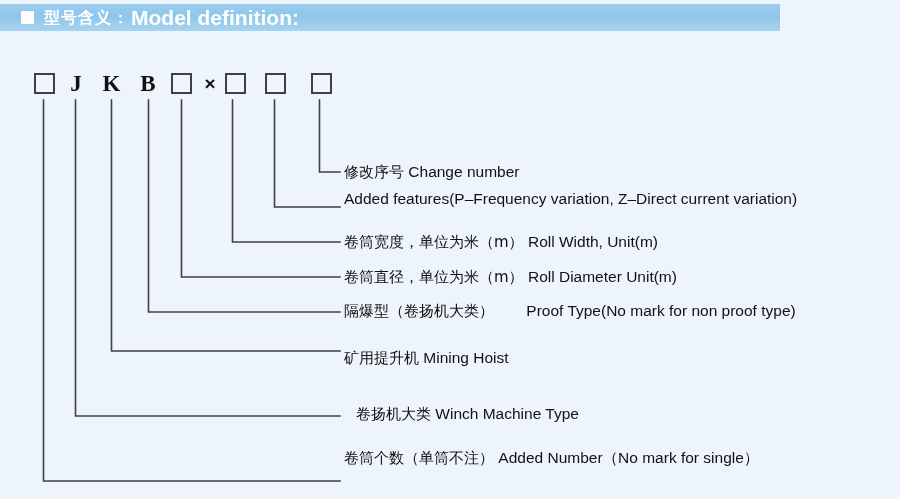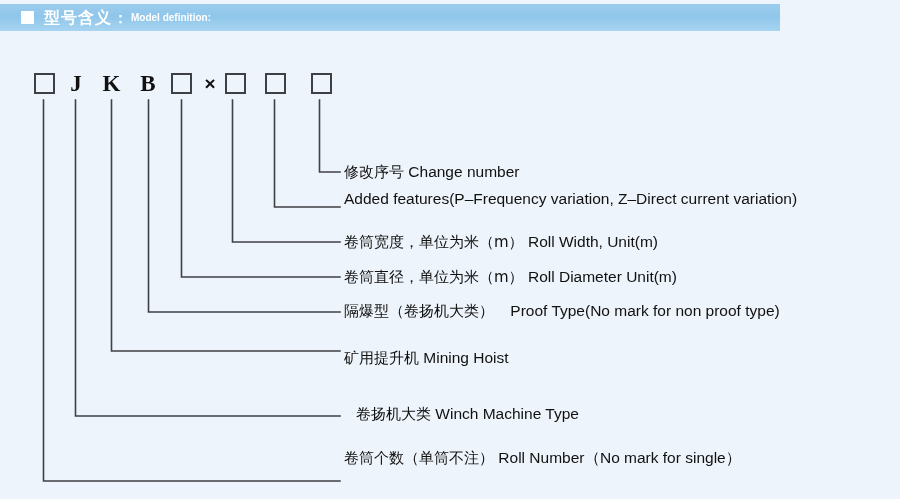--- a/index.html
+++ b/index.html
@@ -43,21 +43,21 @@
   }
   #header-sep {
     color: #ffffff;
     font-size: 15px;
     font-weight: bold;
     margin: 0 3px 0 1px;
     line-height: 1;
   }
   #header-title-en {
     color: #ffffff;
-    font-size: 10px;
+    font-size: 21px;
     font-weight: bold;
     line-height: 1;
   }
 
   
   #code-row {
     position: absolute;
     left: 0;
     top: 70px;
     width: 360px;
@@ -207,36 +207,36 @@
 <div class="label-block" style="top:267px;">
   <div class="label-line">
     <span class="cn">卷筒直径，单位为米（m）</span>
     <span class="en">Roll Diameter Unit(m)</span>
   </div>
 </div>
 
 <div class="label-block" style="top:301px;">
   <div class="label-line">
     <span class="cn">隔爆型（卷扬机大类）</span>
-    <span class="en" style="margin-left:12px;">Proof Type(No mark for non proof type)</span>
+    <span class="en" style="margin-left:28px;">Proof Type(No mark for non proof type)</span>
   </div>
 </div>
 
 <div class="label-block" style="top:348px;">
   <div class="label-line">
     <span class="cn">矿用提升机</span>
     <span class="en">Mining Hoist</span>
   </div>
 </div>
 
 <div class="label-block" style="top:404px;margin-left:12px;">
   <div class="label-line">
     <span class="cn">卷扬机大类</span>
     <span class="en">Winch Machine Type</span>
   </div>
 </div>
 
 <div class="label-block" style="top:448px;">
   <div class="label-line">
     <span class="cn">卷筒个数（单筒不注）</span>
-    <span class="en">Roll Number（No mark for single）</span>
+    <span class="en">Added Number（No mark for single）</span>
   </div>
 </div>
 
 </body></html>

